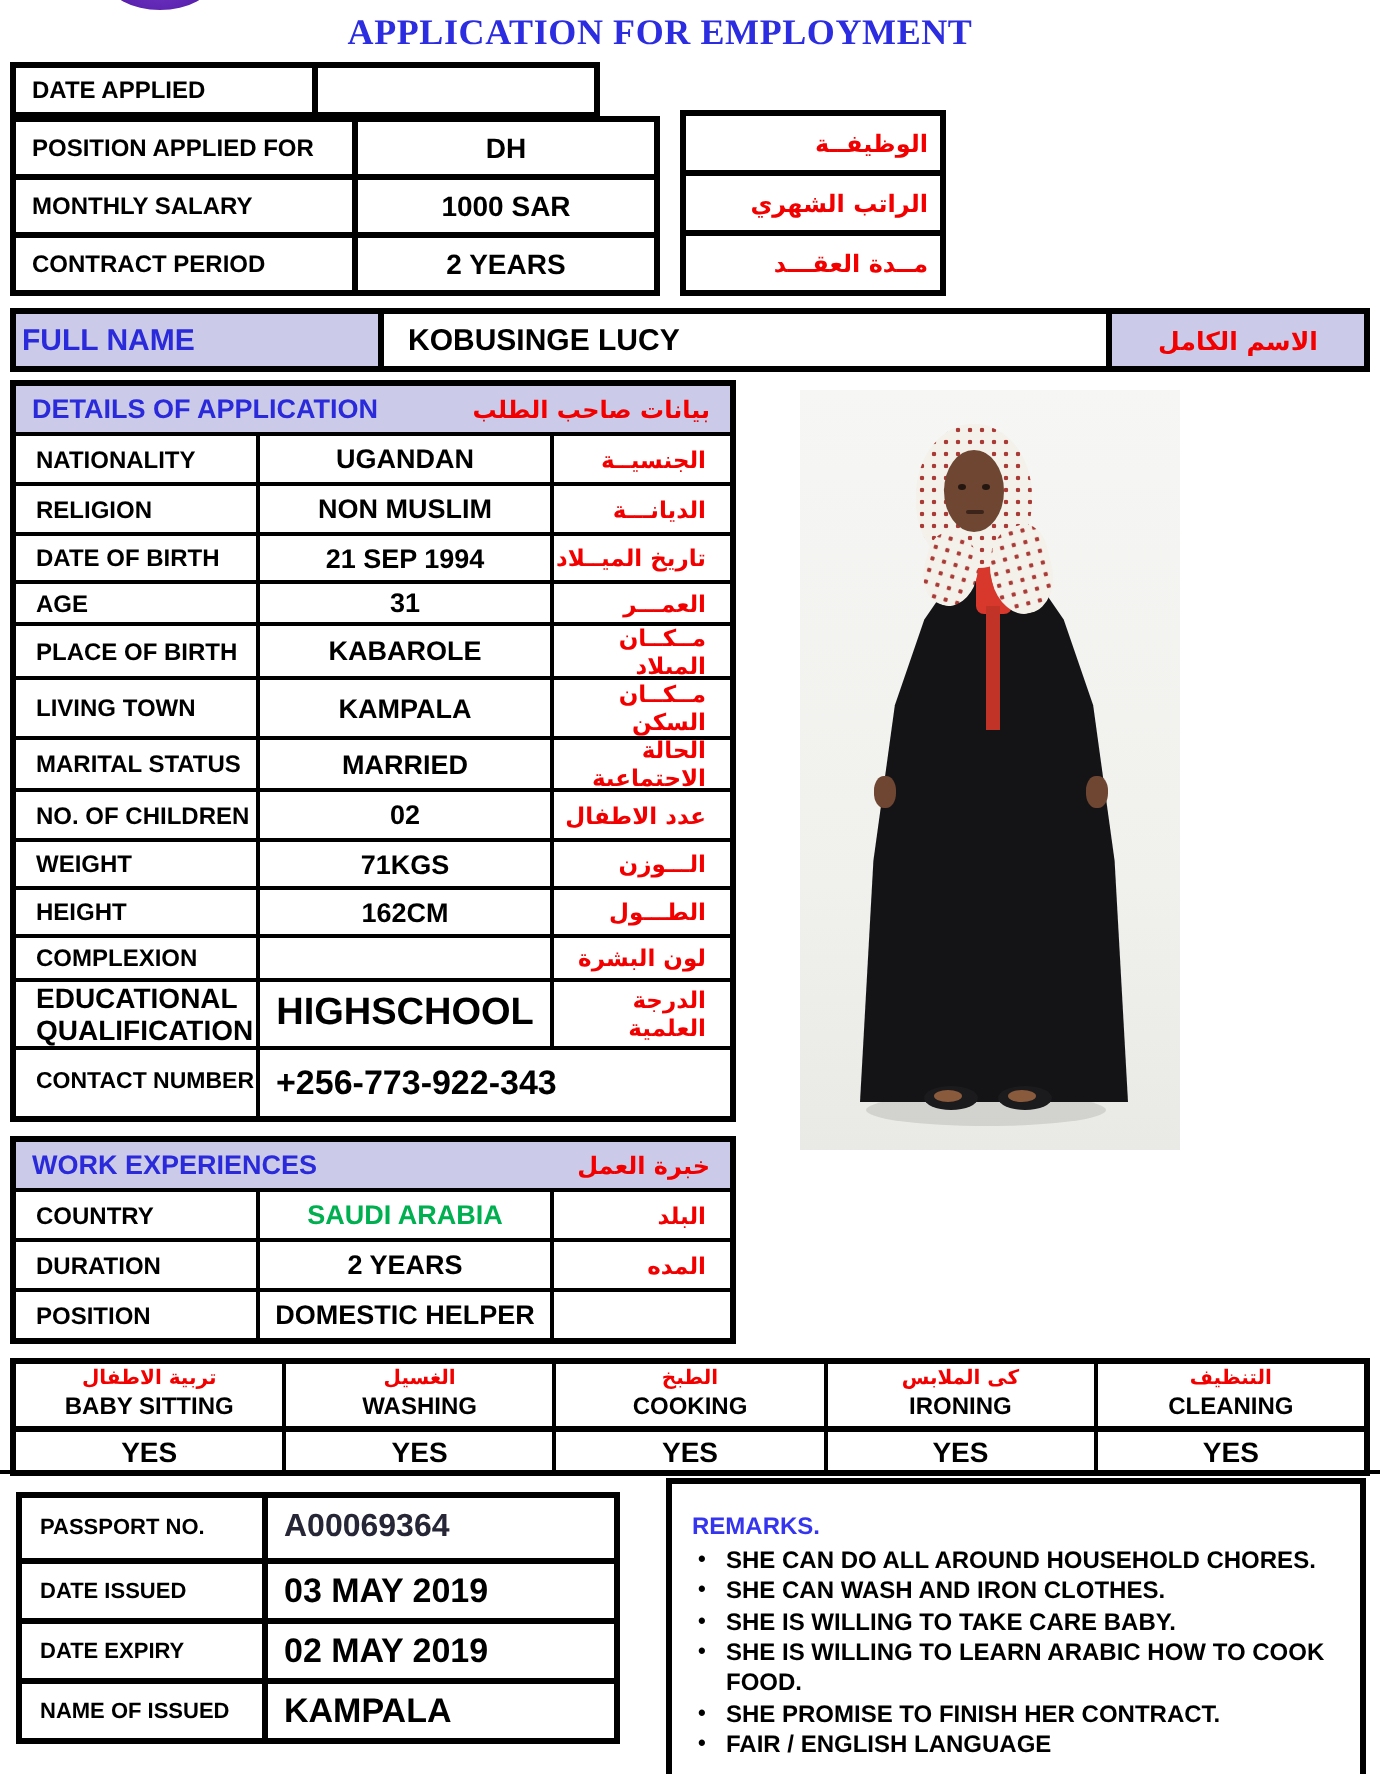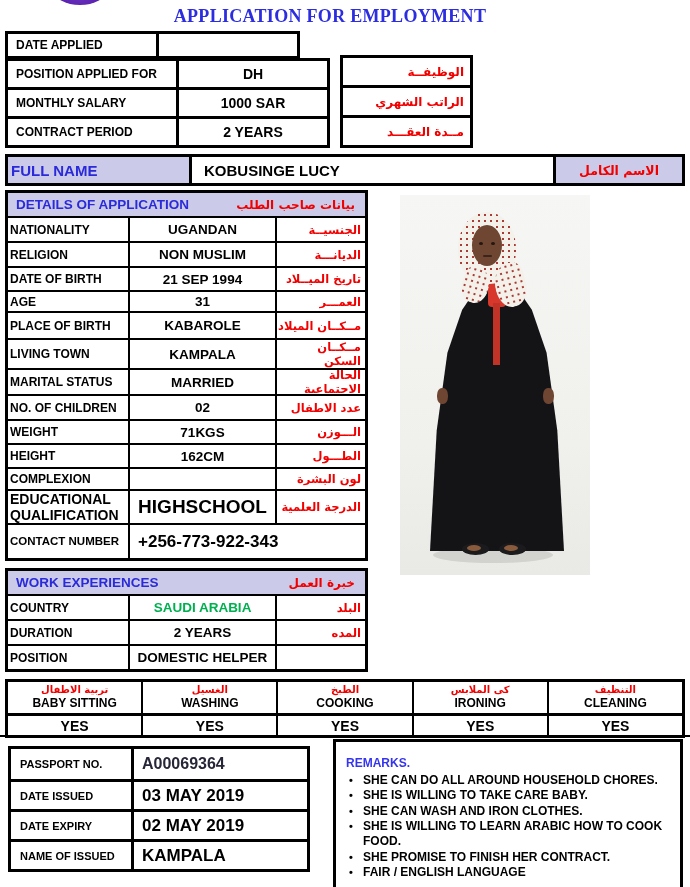--- a/index.html
+++ b/index.html
@@ -44,25 +44,25 @@
   .fullname .c3 .ar{font-size:12.5px;}
 
   
   .leftcol{left:5px;top:190px;width:363px;}
   .sechead{height:23px;background:#cbcbe9;display:flex;align-items:center;justify-content:space-between;
            padding:0 10px 0 8px;box-sizing:border-box;}
   .sechead .en{color:#2a2ada;font-size:13.5px;}
   .sechead .ar{font-size:12px;}
   .dtable{border:3px solid #000;display:flex;flex-direction:column;}
   .drow{display:flex;align-items:stretch;border-top:2px solid #000;box-sizing:border-box;}
-  .drow .c1{width:120px;display:flex;align-items:center;padding-left:2px;font-size:12px;box-sizing:border-box;}
+  .drow .c1{width:120px;display:flex;align-items:center;padding-left:10px;font-size:12px;box-sizing:border-box;}
   .drow .c2{width:147px;border-left:2px solid #000;display:flex;align-items:center;justify-content:center;
             font-size:13.5px;box-sizing:border-box;}
   .drow .c3{flex:1;border-left:2px solid #000;display:flex;align-items:center;justify-content:flex-end;
-            padding-right:4px;box-sizing:border-box;}
+            padding-right:12px;box-sizing:border-box;}
   .drow .c3 .ar{font-size:11.5px;}
   .h21{height:21px}.h22{height:22px}.h24{height:24px}.h25{height:25px}.h26{height:26px}
   .h27{height:27px}.h30{height:30px}.h34{height:34px}.h35{height:35px}
   .edu .c1{font-size:14px;line-height:1.15;}
   .edu .c2{font-size:19px;}
   .contact .c1{font-size:11.5px;line-height:1.15;}
   .contact .c2{flex:1;justify-content:flex-start;padding-left:8px;font-size:17px;}
   .gap{height:7px;}
   .green{color:#00b050;}
   .wtable .drow .c2{font-size:13.5px;}
@@ -363,21 +363,21 @@
     <div class="prow">
       <div class="c1">NAME OF ISSUED</div>
       <div class="c2">KAMPALA</div>
     </div>
   </div>
 
   <div class="abs bx remarks">
     <div class="rt">REMARKS.</div>
     <ul>
       <li>SHE CAN DO ALL AROUND HOUSEHOLD CHORES.</li>
+      <li>SHE CAN WASH AND IRON CLOTHES.</li>
       <li>SHE IS WILLING TO TAKE CARE BABY.</li>
-      <li>SHE CAN WASH AND IRON CLOTHES.</li>
       <li>SHE IS WILLING TO LEARN ARABIC HOW TO COOK FOOD.</li>
       <li>SHE PROMISE TO FINISH HER CONTRACT.</li>
       <li>FAIR / ENGLISH LANGUAGE</li>
     </ul>
   </div>
 
 </div>
 
 </body></html>

